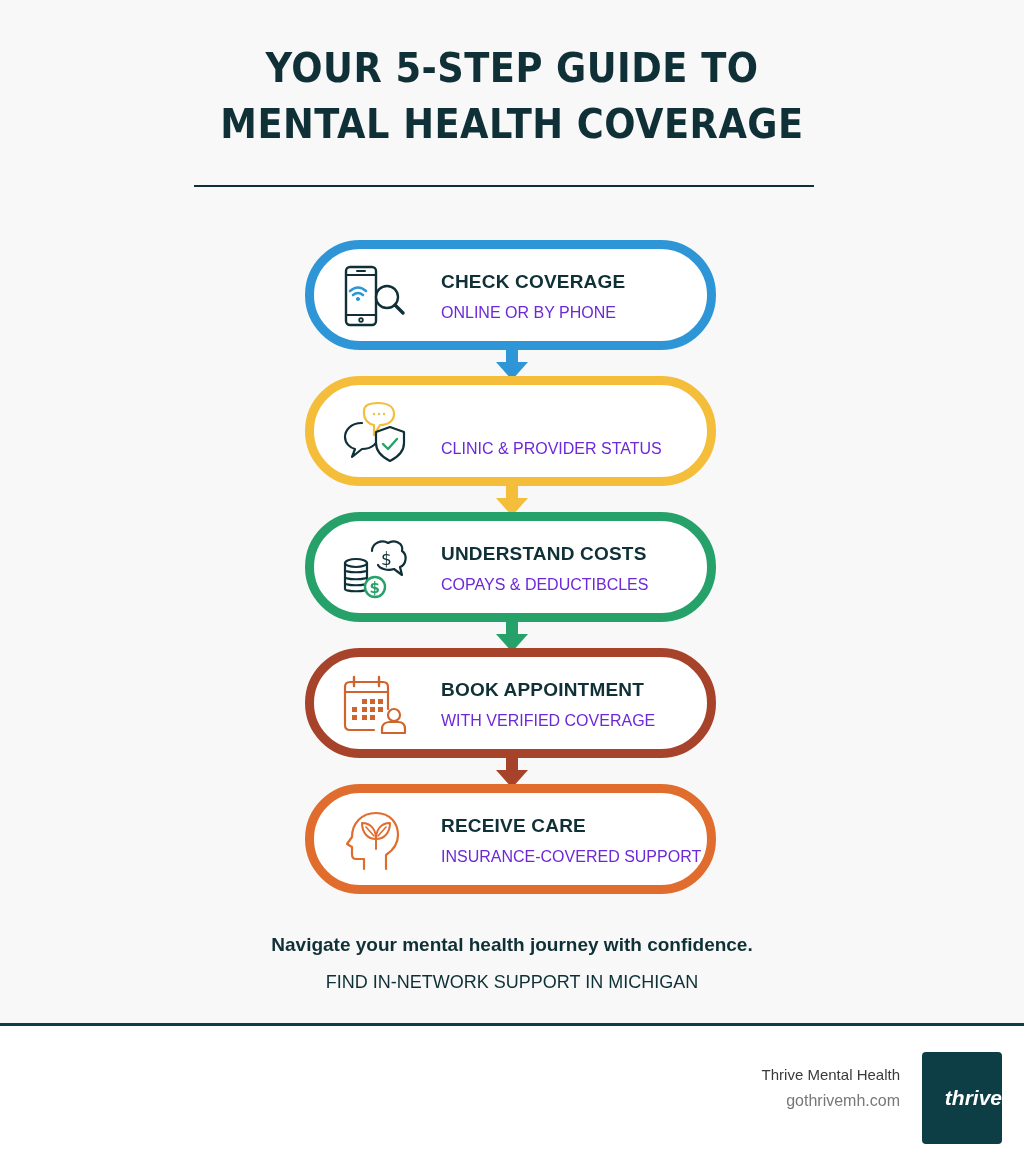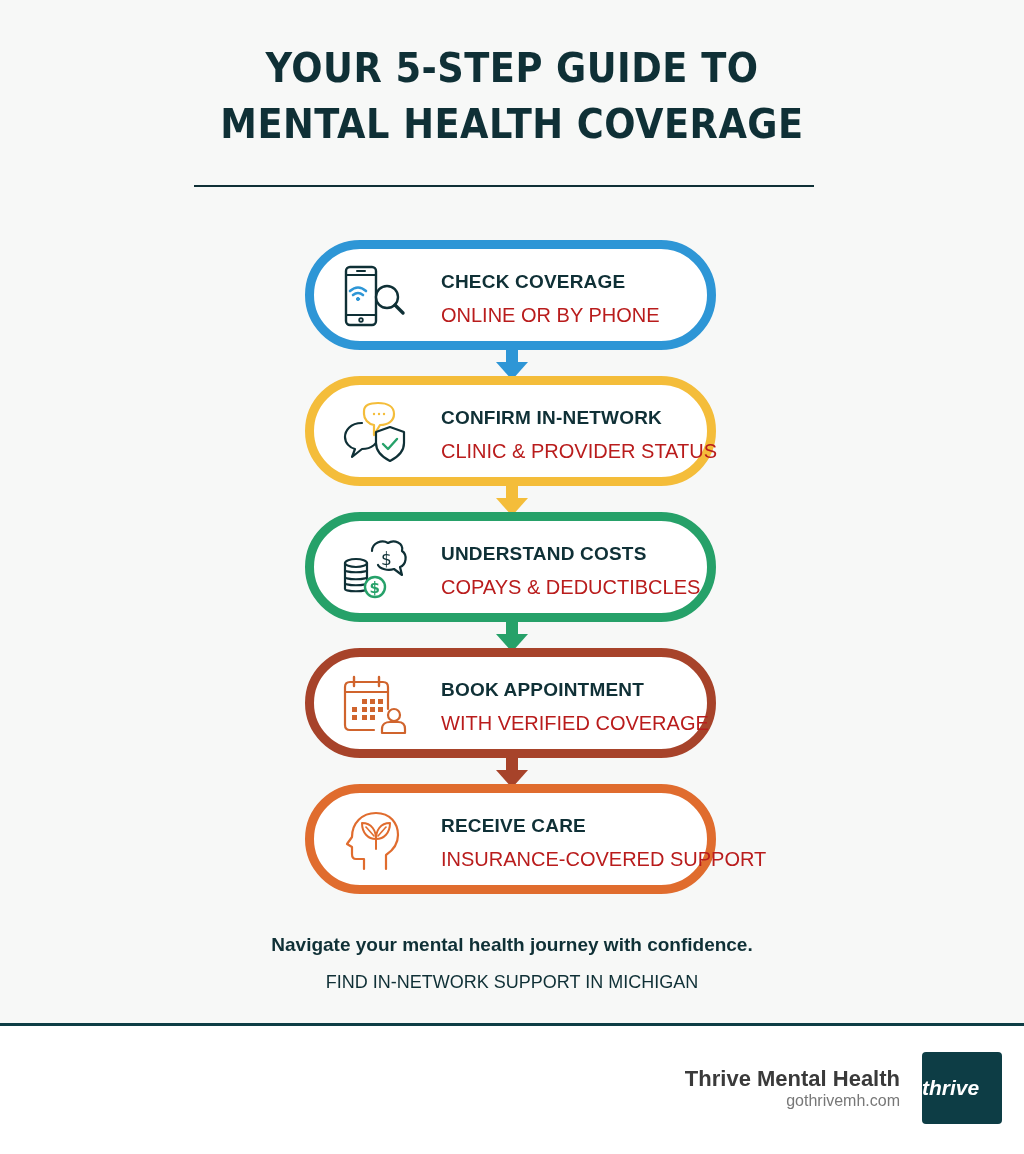--- a/index.html
+++ b/index.html
@@ -57,22 +57,22 @@
     font-weight: bold;
     font-size: 19px;
     color: #0f3036;
     letter-spacing: 0.2px;
     white-space: nowrap;
   }
   .step .step-sub {
     position: absolute;
     left: 127px;
     top: 55px;
-    font-size: 20px;
-    color: #b91c1c;
+    font-size: 16px;
+    color: #6d28d9;
     white-space: nowrap;
   }
   .arrow {
     position: absolute;
     left: 494px;
     width: 36px;
     height: 36px;
   }
   .arrow svg { width: 100%; height: 100%; display: block; }
   .tagline {
@@ -101,44 +101,44 @@
   .footer {
     position: absolute;
     left: 0; top: 1026px;
     width: 1024px; height: 128px;
     background: #ffffff;
   }
   .brand-name {
     position: absolute;
     right: 124px;
     top: 40px;
-    font-weight: bold;
-    font-size: 22px;
+    font-weight: normal;
+    font-size: 15px;
     color: #3a3a3a;
     white-space: nowrap;
   }
   .brand-url {
     position: absolute;
     right: 124px;
     top: 66px;
     font-size: 16px;
     color: #777777;
     white-space: nowrap;
   }
   .brand-logo {
     position: absolute;
     left: 922px;
     top: 26px;
     width: 80px;
-    height: 72px;
+    height: 92px;
     background: #0d3d45;
     border-radius: 4px;
     display: flex;
     align-items: center;
-    justify-content: flex-start;
+    justify-content: flex-end;
     color: #ffffff;
     font-weight: bold;
     font-style: italic;
     font-size: 21px;
   }
 </style>
 </head>
 <body>
 
 <div class="title">
@@ -177,21 +177,20 @@
     <svg viewBox="0 0 66 62" fill="none" stroke-linecap="round" stroke-linejoin="round">
       <path d="M20 22 C8 22 3 30 3 36 C3 42 8 47 13 48 L10 56 L20 48 C30 48 36 42 36 36" stroke="#0f3036" stroke-width="2.2"></path>
       <path d="M22 10 C22 4 28 2 36 2 C46 2 52 6 52 13 C52 20 46 24 38 24 L32 34 L32 24 C26 23 22 18 22 13 Z" stroke="#f4bd3a" stroke-width="2.2"></path>
       <circle cx="32" cy="13" r="1.2" fill="#f4bd3a" stroke="none"></circle>
       <circle cx="37" cy="13" r="1.2" fill="#f4bd3a" stroke="none"></circle>
       <circle cx="42" cy="13" r="1.2" fill="#f4bd3a" stroke="none"></circle>
       <path d="M48 26 L62 31 L62 42 C62 51 56 56 48 60 C40 56 34 51 34 42 L34 31 Z" fill="#ffffff" stroke="#0f3036" stroke-width="2.2"></path>
       <path d="M41 43 L46 48 L55 38" stroke="#26a169" stroke-width="2.4"></path>
     </svg>
   </div>
-  <div class="step-title">CONFIRM IN-NETWORK</div>
   <div class="step-sub">CLINIC &amp; PROVIDER STATUS</div>
 </div>
 <div class="arrow" style="top:482px;">
   <svg viewBox="0 0 36 36">
       <rect x="12" y="0" width="12" height="18" fill="#f4bd3a"></rect>
       <polygon points="2,16 34,16 18,34" fill="#f4bd3a"></polygon>
     </svg>
 </div>
 
 <div class="step" style="top:512px;border-color:#26a169;">

